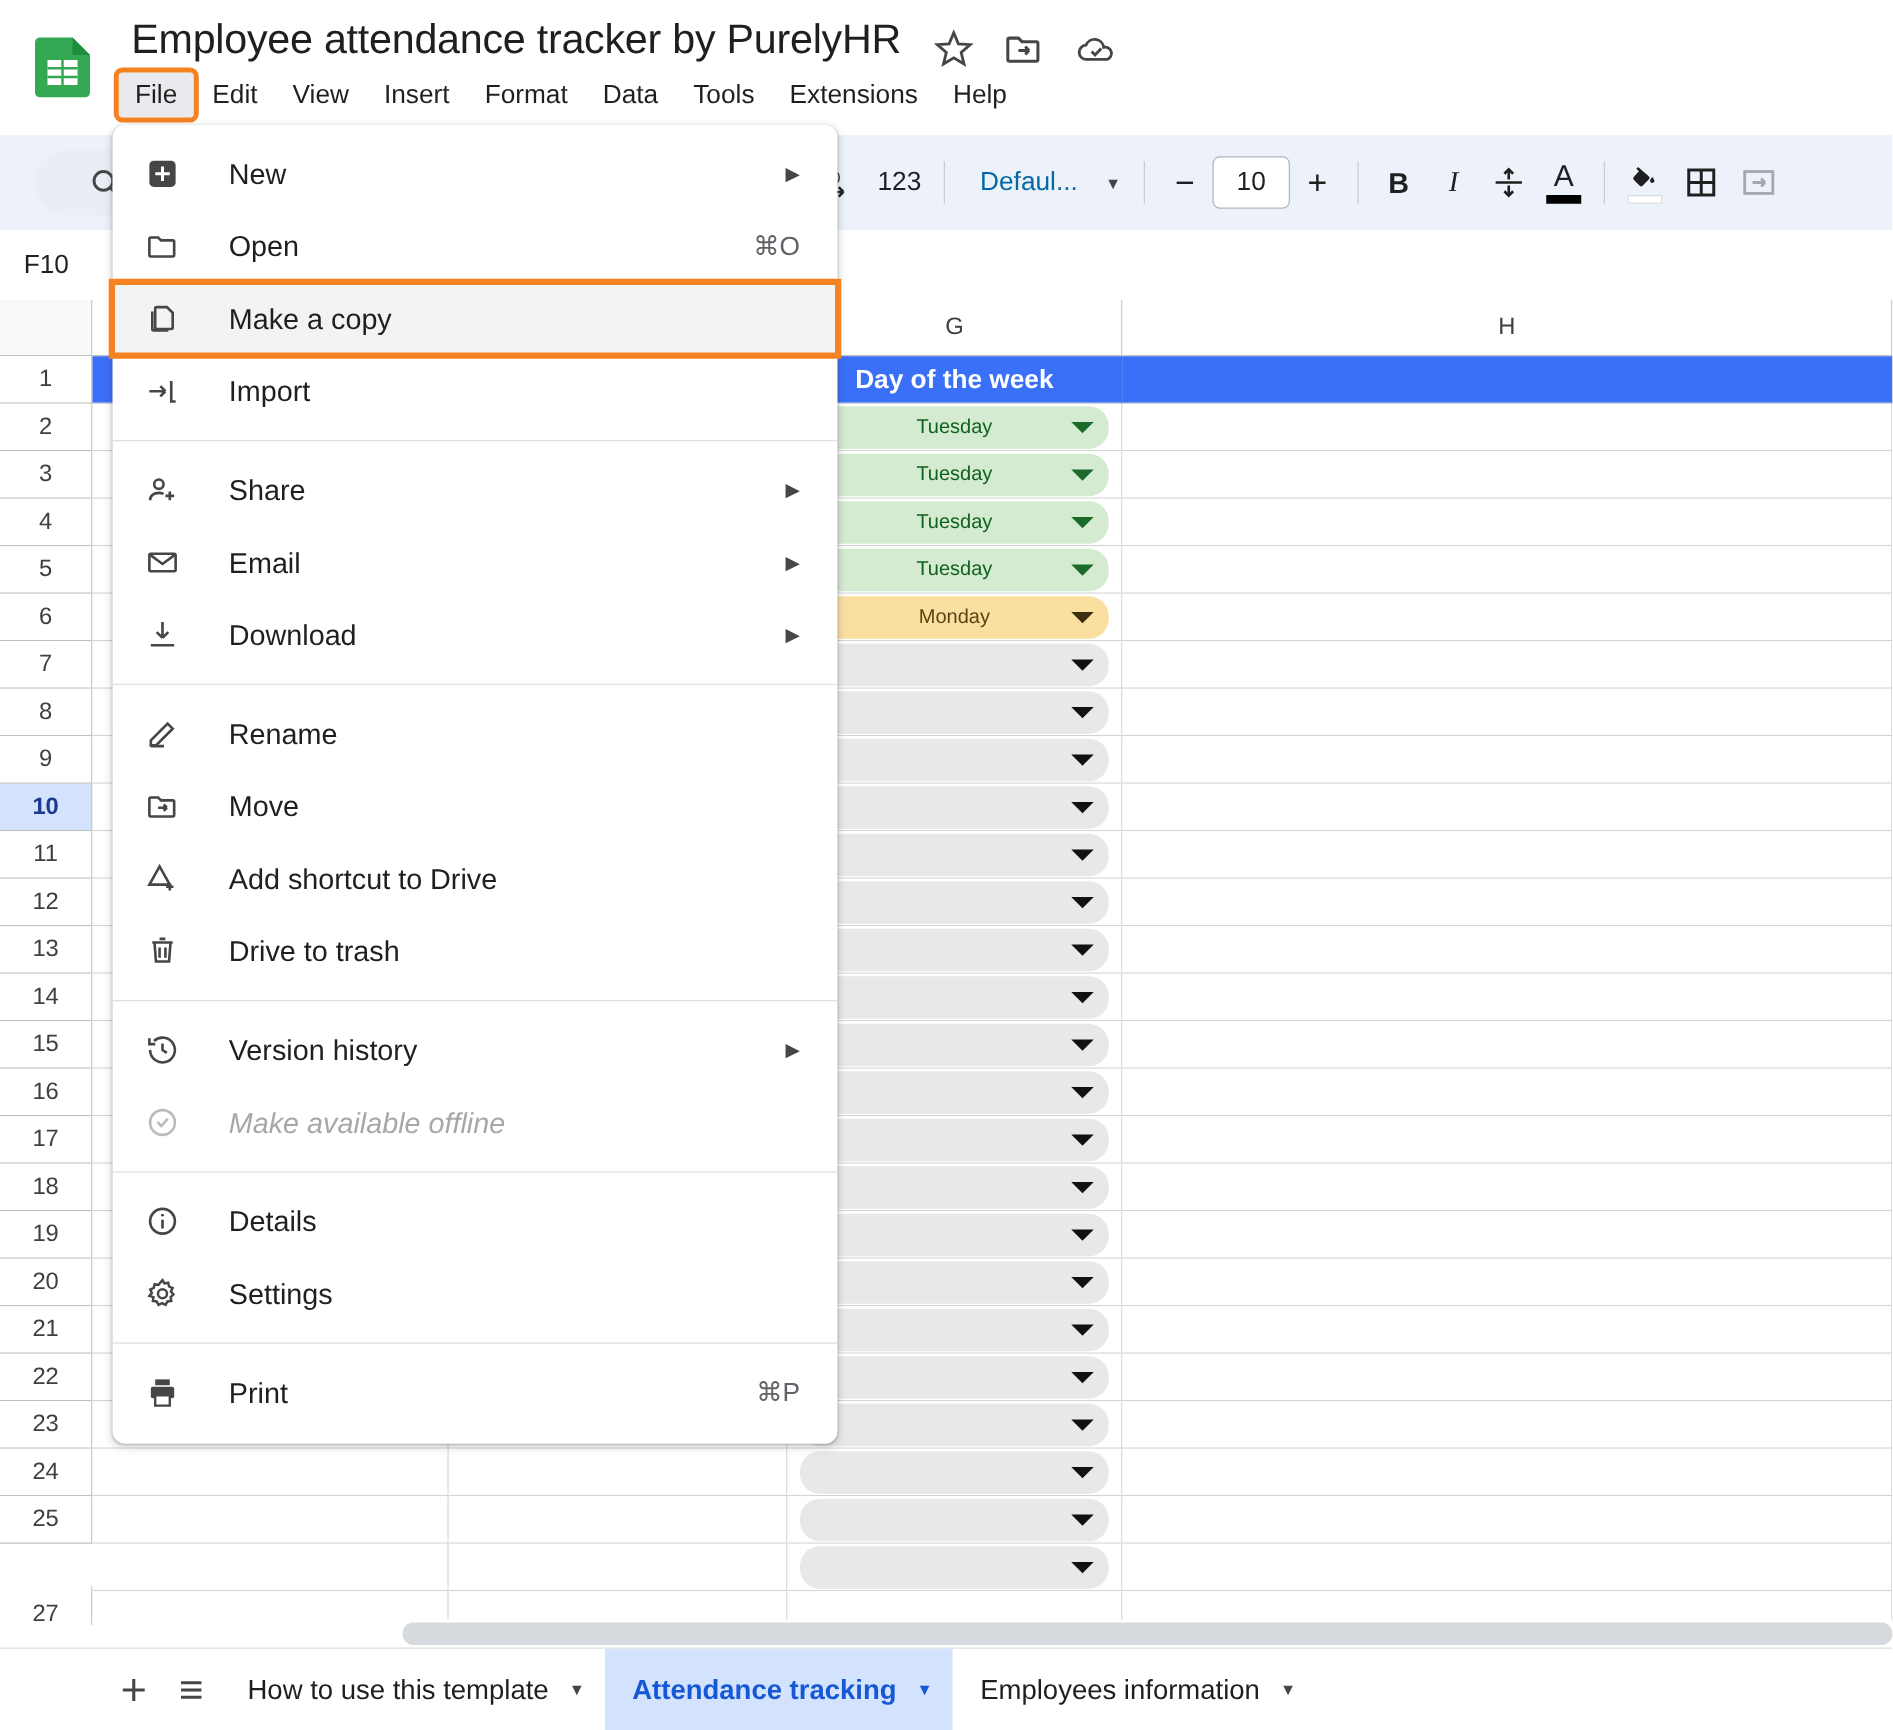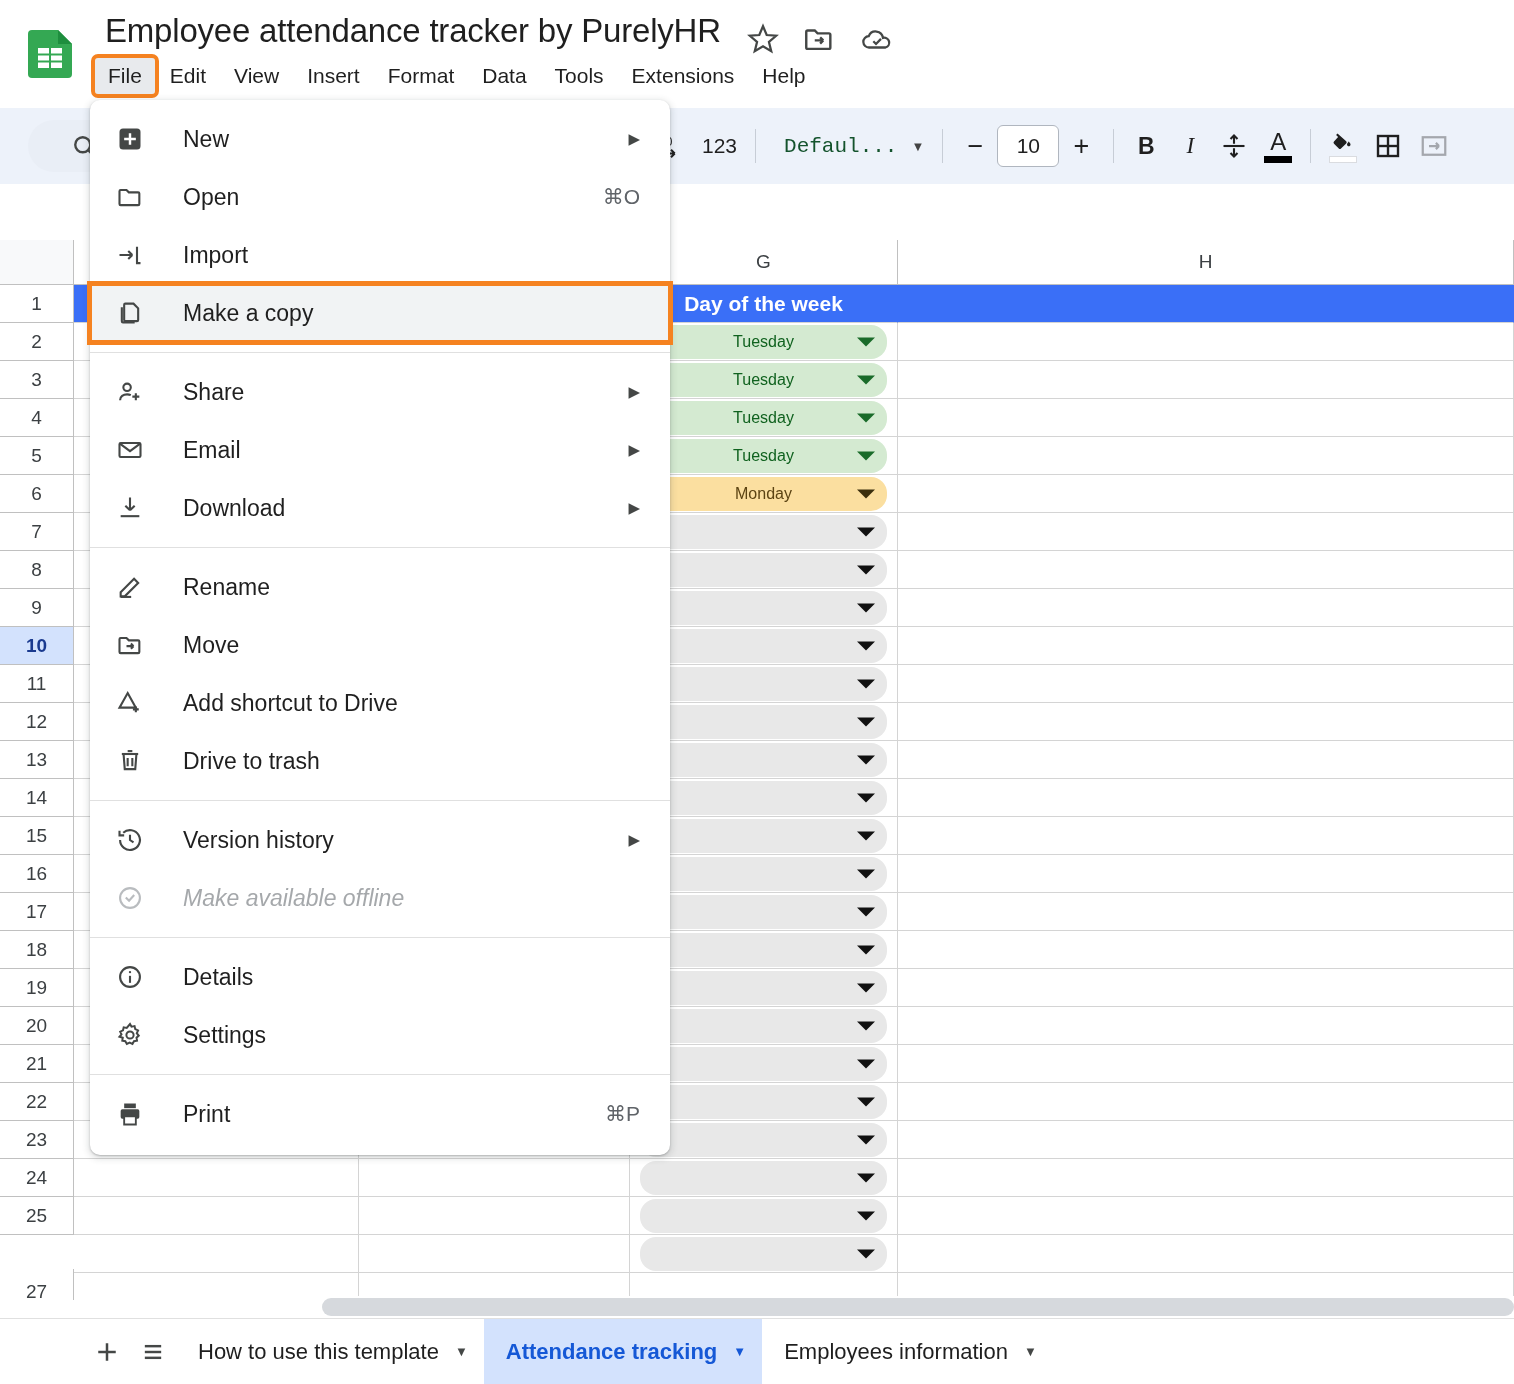--- a/index.html
+++ b/index.html
@@ -40,21 +40,21 @@
     position: absolute; left: 28px; top: 12px; width: 112px; height: 52px;
     background: #e9eef6; border-radius: 26px; display: flex; align-items: center; justify-content: center;
     cursor: pointer;
   }
   .tb-right { position: absolute; left: 648px; top: 0; height: 76px; display: flex; align-items: center; }
   .tb-btn {
     height: 48px; min-width: 44px; display: flex; align-items: center; justify-content: center;
     border-radius: 6px; cursor: pointer; color: #1f1f1f; font-size: 21px; padding: 0 8px;
   }
   .tb-sep { width: 1px; height: 34px; background: #c7cdd6; margin: 0 10px; }
-  .font-box { font-size: 21px; color: #14532d; min-width: 96px; text-align: left; padding-left: 10px; font-family: Liberation Mono, monospace; }
+  .font-box { font-size: 21px; color: #0369a1; min-width: 96px; text-align: left; padding-left: 10px; }
   .caret-sm { margin-left: 14px; font-size: 13px; color: #444; }
   .size-field {
     width: 62px; height: 42px; border: 1px solid #b0b6bf; border-radius: 6px;
     background: #fff; display: flex; align-items: center; justify-content: center;
     font-size: 21px; color: #1f1f1f;
   }
   .bold-b { font-weight: bold; font-size: 23px; }
   .ital-i { font-style: italic; font-size: 23px; font-family: "Liberation Serif", serif; }
   .txt-color { position: relative; display: flex; flex-direction: column; align-items: center; }
   .txt-color .bar { width: 28px; height: 7px; background: #000; margin-top: 2px; }
@@ -273,20 +273,23 @@
       </div>
       <div class="tb-btn" style="opacity:.35;">
         <svg width="30" height="30" viewBox="0 0 24 24" fill="none" stroke="#1f1f1f" stroke-width="1.8">
           <rect x="3" y="5" width="18" height="14"></rect>
             <path d="M8 12h8m0 0l-2.5-2.5M16 12l-2.5 2.5"></path>
         </svg>
       </div>
     </div>
   </div>
 
+  <div class="namebar">
+    <div class="namebox">F10</div>
+  </div>
 
   <div class="grid-wrap">
     <div class="corner-cell"></div>
     <div class="colhdr-row" id="colhdrs">
         <div class="colhdr" style="left: 0px; width: 285px;">E</div>
         <div class="colhdr sel" style="left: 285px; width: 271px;">F</div>
         <div class="colhdr" style="left: 556px; width: 268px;">G</div>
         <div class="colhdr" style="left: 824px; width: 616px;">H</div>
       </div>
     <div class="rowhdr-col" id="rowhdrs">
@@ -581,37 +584,37 @@
       </div>
       <div class="mrow">
         <span class="mi">
           <svg width="28" height="28" viewBox="0 0 24 24" fill="none" stroke="#444746" stroke-width="1.8">
             <path d="M3 7a1 1 0 0 1 1-1h5l2 2h8a1 1 0 0 1 1 1v9a1 1 0 0 1-1 1H4a1 1 0 0 1-1-1z"></path>
           </svg>
         </span>
         <span class="ml">Open</span>
         <span class="mk">⌘O</span>
       </div>
+      <div class="mrow highlight">
+        <span class="mi">
+          <svg width="28" height="28" viewBox="0 0 24 24" fill="none" stroke="#444746" stroke-width="1.8">
+            <path d="M8 4h7l4 4v10a1 1 0 0 1-1 1H8a1 1 0 0 1-1-1V5a1 1 0 0 1 1-1z"></path>
+            <path d="M5 7v12a1 1 0 0 0 1 1h10"></path>
+          </svg>
+        </span>
+        <span class="ml">Make a copy</span>
+      </div>
       <div class="mrow">
         <span class="mi">
           <svg width="28" height="28" viewBox="0 0 24 24" fill="none" stroke="#444746" stroke-width="1.8">
             <path d="M3 12h11m0 0l-3.5-3.5M14 12l-3.5 3.5"></path>
             <path d="M18 5v14h3"></path>
           </svg>
         </span>
         <span class="ml">Import</span>
-      </div>
-      <div class="mrow highlight">
-        <span class="mi">
-          <svg width="28" height="28" viewBox="0 0 24 24" fill="none" stroke="#444746" stroke-width="1.8">
-            <path d="M8 4h7l4 4v10a1 1 0 0 1-1 1H8a1 1 0 0 1-1-1V5a1 1 0 0 1 1-1z"></path>
-            <path d="M5 7v12a1 1 0 0 0 1 1h10"></path>
-          </svg>
-        </span>
-        <span class="ml">Make a copy</span>
       </div>
       <div class="msep"></div>
       <div class="mrow">
         <span class="mi">
           <svg width="28" height="28" viewBox="0 0 24 24" fill="none" stroke="#444746" stroke-width="1.8">
             <circle cx="9.5" cy="8" r="3.2"></circle>
             <path d="M3.5 19c0-3.2 2.7-5 6-5 1.2 0 2.3.25 3.2.7"></path>
             <path d="M17 13v6M14 16h6"></path>
           </svg>
         </span>

